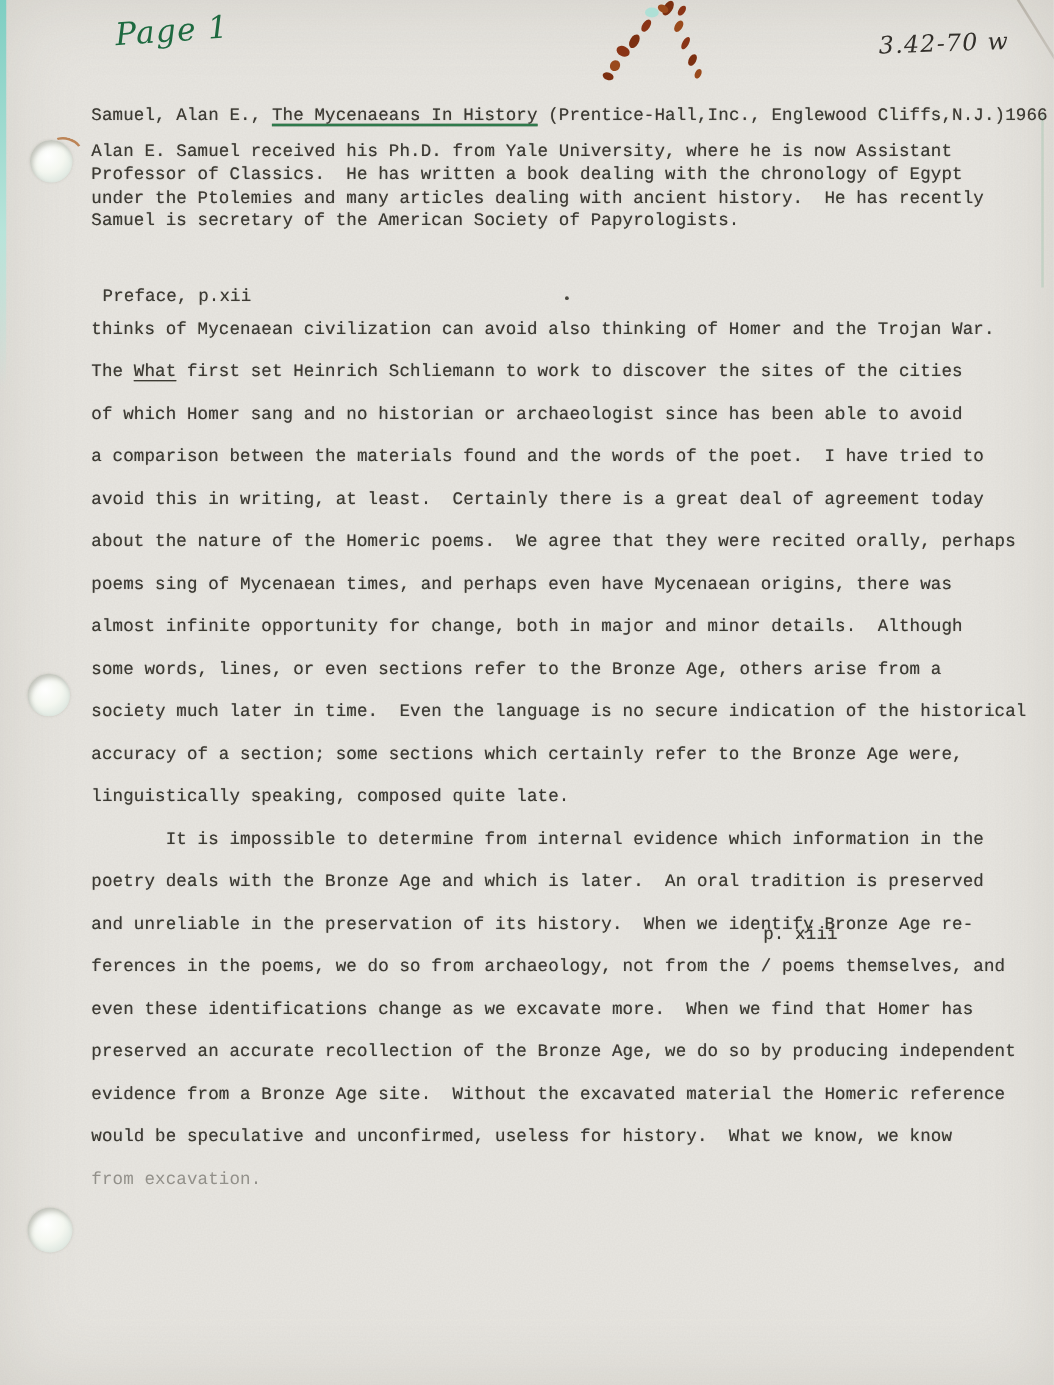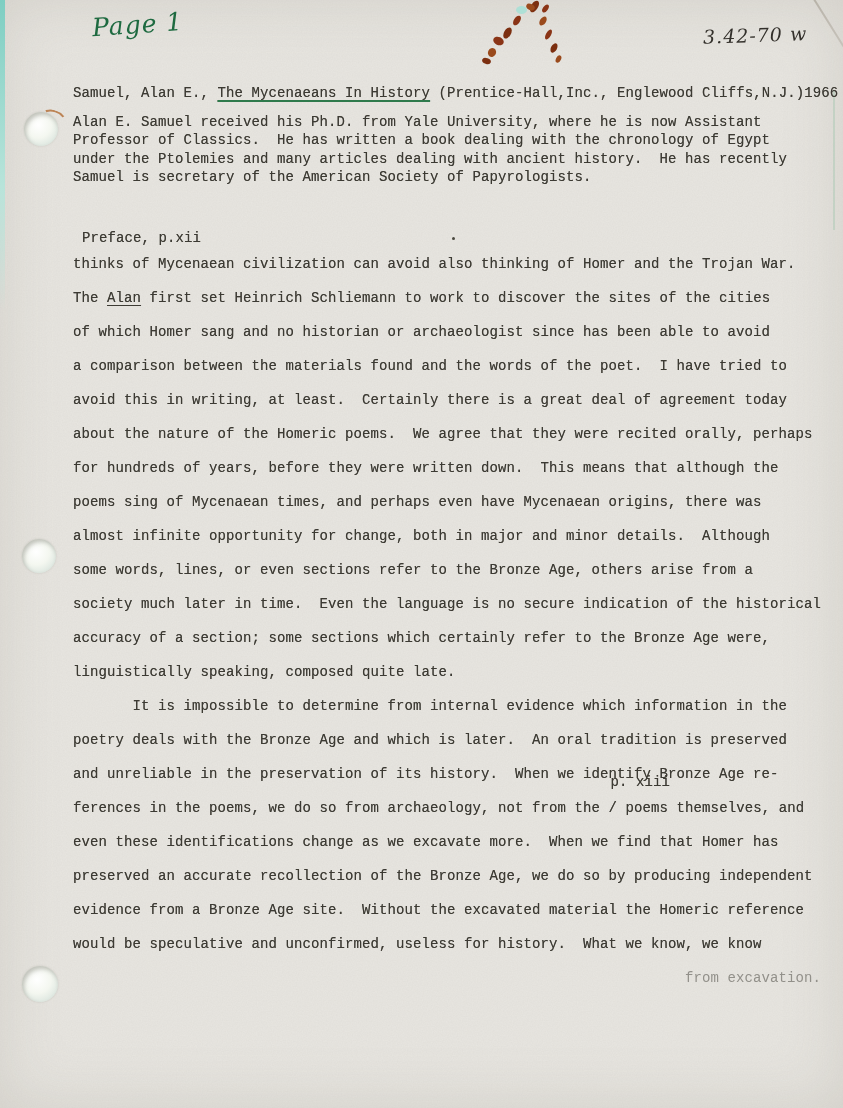--- a/index.html
+++ b/index.html
@@ -14,21 +14,21 @@
   .cline,.bline,.pline{white-space:pre;font-size:14px;letter-spacing:.1px;}
   .citation{position:absolute;left:73px;top:84px;line-height:18px;}
   .title-underline{text-decoration:underline;text-decoration-color:#2f7a4c;text-decoration-thickness:1.6px;text-underline-offset:3px;}
   .bio{position:absolute;left:73px;top:113px;line-height:18.3px;}
   .preface{position:absolute;left:82px;top:229px;line-height:18px;}
   .body-text{position:absolute;left:73px;top:247px;}
   .bline{line-height:34px;height:34px;}
   .iliad-underline{text-decoration:underline;text-decoration-color:#3c3a33;text-decoration-thickness:1.4px;text-underline-offset:3px;}
   .insert-wrap{position:relative;display:inline-block;}
   .pxiii{position:absolute;left:2px;top:-16px;line-height:14px;white-space:pre;}
-  .faded{color:#92908a;text-shadow:none;text-align:right;}
+  .faded{color:#92908a;text-shadow:none;}
   
   .hand-green{
     position:absolute;left:92px;top:10px;
     font-family:"DejaVu Serif","Liberation Serif",serif;
     font-style:italic;font-size:25px;color:#1e6a40;
     transform:rotate(-4deg);letter-spacing:1px;
   }
   .hand-date{
     position:absolute;left:703px;top:24px;
     font-family:"DejaVu Serif","Liberation Serif",serif;
@@ -110,26 +110,25 @@
     <div class="cline">Professor of Classics.  He has written a book dealing with the chronology of Egypt</div>
     <div class="cline">under the Ptolemies and many articles dealing with ancient history.  He has recently</div>
     <div class="cline">Samuel is secretary of the American Society of Papyrologists.</div>
   </div>
 
   <div class="preface pline ink">Preface, p.xii</div>
   <div class="stray-dot" style="left:452px;top:237px;"></div>
 
   <div class="body-text ink">
     <div class="bline">thinks of Mycenaean civilization can avoid also thinking of Homer and the Trojan War.</div>
-    <div class="bline"><span>The </span><span class="iliad-underline">Alan</span><span> first set Heinrich Schliemann to work to discover the sites of the cities</span></div>
+    <div class="bline"><span>The </span><span class="iliad-underline">What</span><span> first set Heinrich Schliemann to work to discover the sites of the cities</span></div>
     <div class="bline">of which Homer sang and no historian or archaeologist since has been able to avoid</div>
     <div class="bline">a comparison between the materials found and the words of the poet.  I have tried to</div>
     <div class="bline">avoid this in writing, at least.  Certainly there is a great deal of agreement today</div>
     <div class="bline">about the nature of the Homeric poems.  We agree that they were recited orally, perhaps</div>
-    <div class="bline">for hundreds of years, before they were written down.  This means that although the</div>
     <div class="bline">poems sing of Mycenaean times, and perhaps even have Mycenaean origins, there was</div>
     <div class="bline">almost infinite opportunity for change, both in major and minor details.  Although</div>
     <div class="bline">some words, lines, or even sections refer to the Bronze Age, others arise from a</div>
     <div class="bline">society much later in time.  Even the language is no secure indication of the historical</div>
     <div class="bline">accuracy of a section; some sections which certainly refer to the Bronze Age were,</div>
     <div class="bline">linguistically speaking, composed quite late.</div>
     <div class="bline">       It is impossible to determine from internal evidence which information in the</div>
     <div class="bline">poetry deals with the Bronze Age and which is later.  An oral tradition is preserved</div>
     <div class="bline">and unreliable in the preservation of its history.  When we identify Bronze Age re-</div>
     <div class="bline"><span>ferences in the poems, we do so from archaeology, not from the </span><span class="insert-wrap"><span class="pxiii">p. xiii</span><span>/</span></span><span> poems themselves, and</span></div>

